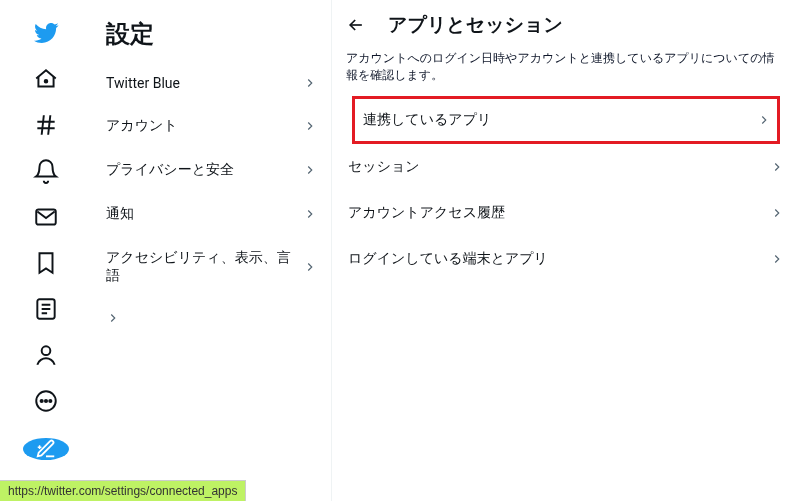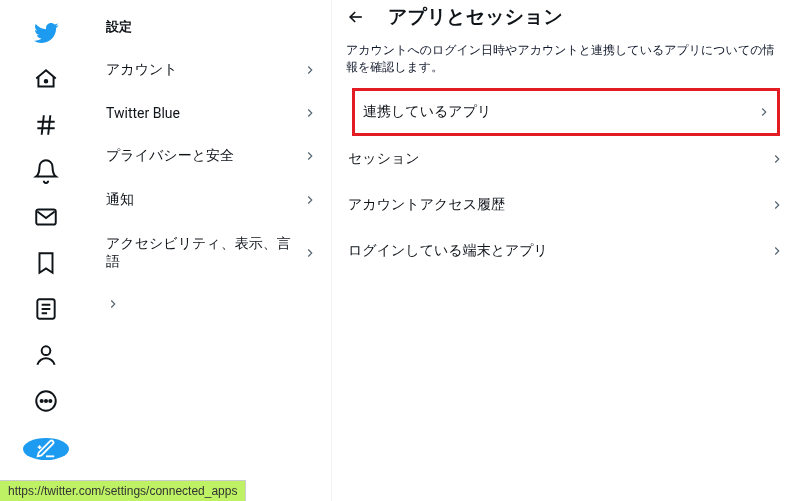--- a/index.html
+++ b/index.html
@@ -4,24 +4,24 @@
 <style>
 * { margin: 0; padding: 0; box-sizing: border-box; }
 body { font-family: -apple-system, BlinkMacSystemFont, "Segoe UI", Roboto, "Hiragino Sans", "Yu Gothic", sans-serif; background: #fff; color: #0f1419; width: 800px; height: 501px; overflow: hidden; position: relative; }
 .layout { display: flex; height: 100%; }
 .nav-rail { width: 92px; display: flex; flex-direction: column; align-items: center; padding-top: 20px; gap: 20px; }
 .nav-rail .ic { width: 26px; height: 26px; display: flex; align-items: center; justify-content: center; color: #0f1419; }
 .nav-rail .logo svg { fill: #1d9bf0; }
 .compose-btn { width: 46px; height: 46px; border-radius: 50%; background: #1d9bf0; display: flex; align-items: center; justify-content: center; color: #fff; margin-top: 4px; }
 .avatar { width: 38px; height: 38px; border-radius: 50%; background: #f7f9f9; display:flex; align-items:center; justify-content:center; margin-top:auto; margin-bottom: 24px; }
 .settings-col { width: 240px; border-right: 1px solid #eff3f4; padding-top: 18px; }
-.settings-col h2 { font-size: 13px; font-weight: 800; padding: 0 14px 12px; }
+.settings-col h2 { font-size: 24px; font-weight: 800; padding: 0 14px 12px; }
 .s-item { display:flex; align-items:center; justify-content:space-between; padding: 13px 14px; font-size: 14px; color:#0f1419; cursor:pointer; }
 .s-item .chev { color:#536471; }
-.main-col { flex:1; padding-top: 4px; }
+.main-col { flex:1; padding-top: 12px; }
 .main-head { display:flex; align-items:center; gap: 22px; padding: 0 14px 6px; }
 .back-ic { width: 20px; height: 20px; display:flex; align-items:center; justify-content:center; }
 .main-head h2 { font-size: 19px; font-weight: 800; }
 .desc { font-size: 12px; color:#0f172a; padding: 6px 14px 12px; }
 .m-item { display:flex; align-items:center; justify-content:space-between; padding: 14px 16px; font-size: 14px; color:#0f1419; cursor:pointer; }
 .m-item .chev { color:#536471; }
 .highlight { border: 3px solid #e31b23; margin: 0 20px; padding: 12px 6px 12px 8px; }
 .status-url { position: absolute; left: 0; bottom: 0; background: #bef264; border: 1px solid #ccc; border-left:none; border-bottom:none; font-size: 12px; color:#333; padding: 3px 8px; font-family: Arial, sans-serif; }
 svg { display:block; }
 .chev svg { width: 14px; height: 14px; }
@@ -96,29 +96,29 @@
       <svg viewBox="0 0 24 24" width="24" height="24">
           <path d="M8 21s1-6 4-6 4 6 4 6" fill="#ffad1f"></path>
           <path d="M11 3c0 4 2 7 2 10l-1 2-1-2c0-3 0-6 0-10z" fill="#1d9bf0"></path>
         </svg>
     </div>
   </nav>
 
   <aside class="settings-col">
     <h2>設定</h2>
     <div class="s-item">
+      <span>Twitter Blue</span>
+      <span class="chev">
+          <svg viewBox="0 0 24 24" fill="none" stroke="currentColor" stroke-width="2">
+            <path d="m9 6 6 6-6 6"></path>
+          </svg>
+        </span>
+    </div>
+    <div class="s-item">
       <span>アカウント</span>
-      <span class="chev">
-          <svg viewBox="0 0 24 24" fill="none" stroke="currentColor" stroke-width="2">
-            <path d="m9 6 6 6-6 6"></path>
-          </svg>
-        </span>
-    </div>
-    <div class="s-item">
-      <span>Twitter Blue</span>
       <span class="chev">
           <svg viewBox="0 0 24 24" fill="none" stroke="currentColor" stroke-width="2">
             <path d="m9 6 6 6-6 6"></path>
           </svg>
         </span>
     </div>
     <div class="s-item">
       <span>プライバシーと安全</span>
       <span class="chev">
           <svg viewBox="0 0 24 24" fill="none" stroke="currentColor" stroke-width="2">

